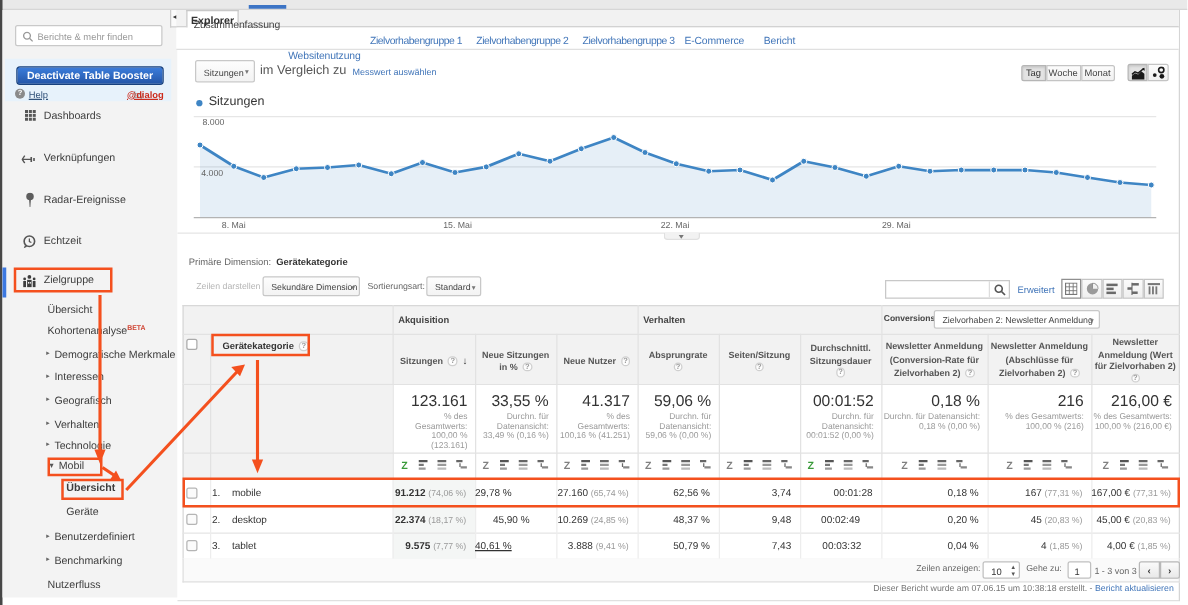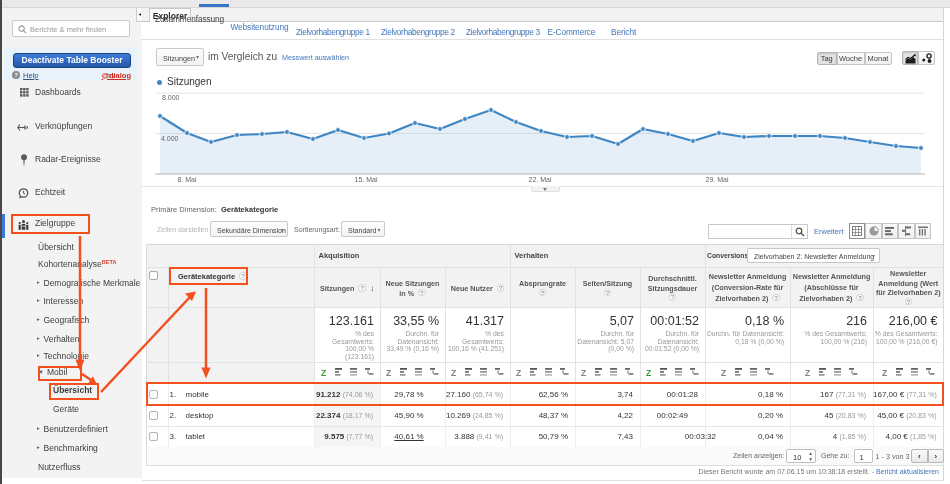--- a/index.html
+++ b/index.html
@@ -103,21 +103,21 @@
 <div class="abs" style="left:43.5px;top:443px;font-size:8.5px;color:#3d3d3d;font-weight:normal;white-space:nowrap;">Benchmarking</div>
 <div class="abs" style="left:38px;top:462px;font-size:8.5px;color:#3d3d3d;font-weight:normal;white-space:nowrap;">Nutzerfluss</div>
 
 <div class="abs" style="left:142px;top:8px;width:802px;height:473px;background:#fff;border-right:1px solid #d5d5d5;border-bottom:1px solid #e0e0e0;"></div>
 
 <div class="abs" style="left:141px;top:8px;width:802px;height:13.5px;background:#f2f2f2;border-bottom:1px solid #c8c8c8;"></div>
 <div class="abs" style="left:149px;top:8px;width:42px;height:14.5px;background:#fff;border:1px solid #c8c8c8;border-bottom:none;font-size:8.5px;font-weight:bold;color:#333;text-align:center;line-height:14px;">Explorer</div>
 
 <div class="abs" style="left:141px;top:22px;width:802px;height:18px;background:#fff;border-bottom:1px solid #e0e0e0;"></div>
 <div class="abs" style="left:155px;top:14px;font-size:8.3px;letter-spacing:-0.1px;color:#444;">Zusammenfassung</div>
-<div class="abs" style="left:230.5px;top:22px;font-size:8.3px;letter-spacing:-0.1px;"><span class="lnk">Websitenutzung</span></div>
+<div class="abs" style="left:230.5px;top:39px;font-size:8.3px;letter-spacing:-0.1px;"><span class="lnk">Websitenutzung</span></div>
 <div class="abs" style="left:296px;top:27px;font-size:8.3px;letter-spacing:-0.35px;"><span class="lnk">Zielvorhabengruppe 1</span></div>
 <div class="abs" style="left:381px;top:27px;font-size:8.3px;letter-spacing:-0.35px;"><span class="lnk">Zielvorhabengruppe 2</span></div>
 <div class="abs" style="left:466px;top:27px;font-size:8.3px;letter-spacing:-0.35px;"><span class="lnk">Zielvorhabengruppe 3</span></div>
 <div class="abs" style="left:547.5px;top:27px;font-size:8.3px;letter-spacing:-0.1px;"><span class="lnk">E-Commerce</span></div>
 <div class="abs" style="left:611px;top:27px;font-size:8.3px;letter-spacing:-0.1px;"><span class="lnk">Bericht</span></div>
 
 <div class="abs btn" style="left:156px;top:48px;width:48px;height:18px;">
   <span style="position:absolute;left:6px;top:5px;font-size:7.2px;color:#444;">Sitzungen</span>
   <span style="position:absolute;right:4px;top:4px;font-size:6px;color:#777;">▾</span>
 </div>
@@ -297,23 +297,23 @@
       <div style="font-size:6.8px;color:#999;line-height:7.6px;margin-top:2px;">% des<br>Gesamtwerts:<br>100,00 %<br>(123.161)</div>
     </div>
 <div class="abs" style="left:380px;top:314px;width:59px;text-align:right;">
       <div style="font-size:12.5px;color:#333;white-space:nowrap;">33,55 %</div>
       <div style="font-size:6.8px;color:#999;line-height:7.6px;margin-top:2px;">Durchn. für<br>Datenansicht:<br>33,49 % (0,16 %)</div>
     </div>
 <div class="abs" style="left:445px;top:314px;width:59px;text-align:right;">
       <div style="font-size:12.5px;color:#333;white-space:nowrap;">41.317</div>
       <div style="font-size:6.8px;color:#999;line-height:7.6px;margin-top:2px;">% des<br>Gesamtwerts:<br>100,16 % (41.251)</div>
     </div>
-<div class="abs" style="left:575px;top:314px;width:59px;text-align:right;">
-      <div style="font-size:12.5px;color:#333;white-space:nowrap;">5,07</div>
-      <div style="font-size:6.8px;color:#999;line-height:7.6px;margin-top:2px;">Durchn. für<br>Datenansicht: 5,07<br>(0,00 %)</div>
+<div class="abs" style="left:510px;top:314px;width:59px;text-align:right;">
+      <div style="font-size:12.5px;color:#333;white-space:nowrap;">59,06 %</div>
+      <div style="font-size:6.8px;color:#999;line-height:7.6px;margin-top:2px;">Durchn. für<br>Datenansicht:<br>59,06 % (0,00 %)</div>
     </div>
 <div class="abs" style="left:640px;top:314px;width:59px;text-align:right;">
       <div style="font-size:12.5px;color:#333;white-space:nowrap;">00:01:52</div>
       <div style="font-size:6.8px;color:#999;line-height:7.6px;margin-top:2px;">Durchn. für<br>Datenansicht:<br>00:01:52 (0,00 %)</div>
     </div>
 <div class="abs" style="left:705px;top:314px;width:79px;text-align:right;">
       <div style="font-size:12.5px;color:#333;white-space:nowrap;">0,18 %</div>
       <div style="font-size:6.8px;color:#999;line-height:7.6px;margin-top:2px;">Durchn. für Datenansicht:<br>0,18 % (0,00 %)</div>
     </div>
 <div class="abs" style="left:790px;top:314px;width:77px;text-align:right;">
@@ -462,49 +462,49 @@
 <div class="abs" style="left:510px;top:383.5px;width:0;height:63.0px;border-left:1px solid #ededed;"></div>
 <div class="abs" style="left:575px;top:383.5px;width:0;height:63.0px;border-left:1px solid #ededed;"></div>
 <div class="abs" style="left:640px;top:383.5px;width:0;height:63.0px;border-left:1px solid #ededed;"></div>
 <div class="abs" style="left:705px;top:383.5px;width:0;height:63.0px;border-left:1px solid #ededed;"></div>
 <div class="abs" style="left:790px;top:383.5px;width:0;height:63.0px;border-left:1px solid #ededed;"></div>
 <div class="abs" style="left:873px;top:383.5px;width:0;height:63.0px;border-left:1px solid #ededed;"></div>
 <div class="abs" style="left:149px;top:389.5px;width:9px;height:9px;background:#fbfbfb;border:1px solid #b5b5b5;border-radius:2px;"></div>
 <div class="abs" style="left:169.5px;top:390.0px;font-size:8px;color:#333;">1.</div>
 <div class="abs" style="left:185.5px;top:390.0px;font-size:8px;color:#333;">mobile</div>
 <div class="abs" style="left:314px;top:390.0px;width:59px;text-align:right;font-size:8px;color:#333;white-space:nowrap;"><b>91.212</b> <span style="font-size:7px;color:#999;">(74,06 %)</span></div>
-<div class="abs" style="left:380px;top:390.0px;width:58px;text-align:center;font-size:8px;color:#333;white-space:nowrap;">29,78 %</div>
+<div class="abs" style="left:380px;top:390.0px;width:58px;text-align:left;font-size:8px;color:#333;white-space:nowrap;">29,78 %</div>
 <div class="abs" style="left:445px;top:390.0px;width:58px;text-align:right;font-size:8px;color:#333;white-space:nowrap;">27.160 <span style="font-size:7px;color:#999;">(65,74 %)</span></div>
 <div class="abs" style="left:510px;top:390.0px;width:58px;text-align:right;font-size:8px;color:#333;white-space:nowrap;">62,56 %</div>
 <div class="abs" style="left:575px;top:390.0px;width:58px;text-align:right;font-size:8px;color:#333;white-space:nowrap;">3,74</div>
 <div class="abs" style="left:640px;top:390.0px;width:58px;text-align:right;font-size:8px;color:#333;white-space:nowrap;">00:01:28</div>
 <div class="abs" style="left:705px;top:390.0px;width:78px;text-align:right;font-size:8px;color:#333;white-space:nowrap;">0,18 %</div>
 <div class="abs" style="left:790px;top:390.0px;width:76px;text-align:right;font-size:8px;color:#333;white-space:nowrap;">167 <span style="font-size:7px;color:#999;">(77,31 %)</span></div>
 <div class="abs" style="left:873px;top:390.0px;width:63.5px;text-align:right;font-size:8px;color:#333;white-space:nowrap;">167,00 € <span style="font-size:7px;color:#999;">(77,31 %)</span></div>
 <div class="abs" style="left:149px;top:410.5px;width:9px;height:9px;background:#fbfbfb;border:1px solid #b5b5b5;border-radius:2px;"></div>
 <div class="abs" style="left:169.5px;top:411.0px;font-size:8px;color:#333;">2.</div>
 <div class="abs" style="left:185.5px;top:411.0px;font-size:8px;color:#333;">desktop</div>
 <div class="abs" style="left:314px;top:411.0px;width:59px;text-align:right;font-size:8px;color:#333;white-space:nowrap;"><b>22.374</b> <span style="font-size:7px;color:#999;">(18,17 %)</span></div>
 <div class="abs" style="left:380px;top:411.0px;width:58px;text-align:center;font-size:8px;color:#333;white-space:nowrap;">45,90 %</div>
 <div class="abs" style="left:445px;top:411.0px;width:58px;text-align:right;font-size:8px;color:#333;white-space:nowrap;">10.269 <span style="font-size:7px;color:#999;">(24,85 %)</span></div>
 <div class="abs" style="left:510px;top:411.0px;width:58px;text-align:right;font-size:8px;color:#333;white-space:nowrap;">48,37 %</div>
-<div class="abs" style="left:575px;top:411.0px;width:58px;text-align:right;font-size:8px;color:#333;white-space:nowrap;">4,22</div>
+<div class="abs" style="left:575px;top:411.0px;width:58px;text-align:right;font-size:8px;color:#333;white-space:nowrap;">9,48</div>
 <div class="abs" style="left:640px;top:411.0px;width:48px;text-align:right;font-size:8px;color:#333;white-space:nowrap;">00:02:49</div>
 <div class="abs" style="left:705px;top:411.0px;width:78px;text-align:right;font-size:8px;color:#333;white-space:nowrap;">0,20 %</div>
 <div class="abs" style="left:790px;top:411.0px;width:76px;text-align:right;font-size:8px;color:#333;white-space:nowrap;">45 <span style="font-size:7px;color:#999;">(20,83 %)</span></div>
 <div class="abs" style="left:873px;top:411.0px;width:63.5px;text-align:right;font-size:8px;color:#333;white-space:nowrap;">45,00 € <span style="font-size:7px;color:#999;">(20,83 %)</span></div>
 <div class="abs" style="left:149px;top:431.5px;width:9px;height:9px;background:#fbfbfb;border:1px solid #b5b5b5;border-radius:2px;"></div>
 <div class="abs" style="left:169.5px;top:432.0px;font-size:8px;color:#333;">3.</div>
 <div class="abs" style="left:185.5px;top:432.0px;font-size:8px;color:#333;">tablet</div>
 <div class="abs" style="left:314px;top:432.0px;width:59px;text-align:right;font-size:8px;color:#333;white-space:nowrap;"><b>9.575</b> <span style="font-size:7px;color:#999;">(7,77 %)</span></div>
-<div class="abs" style="left:380px;top:432.0px;width:58px;text-align:center;font-size:8px;color:#333;white-space:nowrap;text-decoration:underline;">40,61 %</div>
+<div class="abs" style="left:380px;top:432.0px;width:58px;text-align:left;font-size:8px;color:#333;white-space:nowrap;text-decoration:underline;">40,61 %</div>
 <div class="abs" style="left:445px;top:432.0px;width:58px;text-align:right;font-size:8px;color:#333;white-space:nowrap;">3.888 <span style="font-size:7px;color:#999;">(9,41 %)</span></div>
 <div class="abs" style="left:510px;top:432.0px;width:58px;text-align:right;font-size:8px;color:#333;white-space:nowrap;">50,79 %</div>
 <div class="abs" style="left:575px;top:432.0px;width:58px;text-align:right;font-size:8px;color:#333;white-space:nowrap;">7,43</div>
-<div class="abs" style="left:640px;top:432.0px;width:76px;text-align:right;font-size:8px;color:#333;white-space:nowrap;">00:03:32</div>
+<div class="abs" style="left:640px;top:432.0px;width:49px;text-align:right;font-size:8px;color:#333;white-space:nowrap;">00:03:32</div>
 <div class="abs" style="left:705px;top:432.0px;width:78px;text-align:right;font-size:8px;color:#333;white-space:nowrap;">0,04 %</div>
 <div class="abs" style="left:790px;top:432.0px;width:76px;text-align:right;font-size:8px;color:#333;white-space:nowrap;">4 <span style="font-size:7px;color:#999;">(1,85 %)</span></div>
 <div class="abs" style="left:873px;top:432.0px;width:63.5px;text-align:right;font-size:8px;color:#333;white-space:nowrap;">4,00 € <span style="font-size:7px;color:#999;">(1,85 %)</span></div>
 <div class="abs" style="left:145.5px;top:446.5px;width:798.0px;height:19.5px;background:#fafafa;border:1px solid #e0e0e0;border-top:none;"></div>
 
 <div class="abs" style="left:733px;top:452px;font-size:7px;color:#666;">Zeilen anzeigen:</div>
 <div class="abs" style="left:786px;top:448.5px;width:30px;height:14px;background:#fff;border:1px solid #c0c0c0;border-radius:2px;">
   <span style="position:absolute;left:6px;top:3px;font-size:7.5px;color:#333;">10</span>
   <span style="position:absolute;right:3px;top:0px;font-size:5.5px;color:#555;">▴</span>
   <span style="position:absolute;right:3px;top:6px;font-size:5.5px;color:#555;">▾</span>

